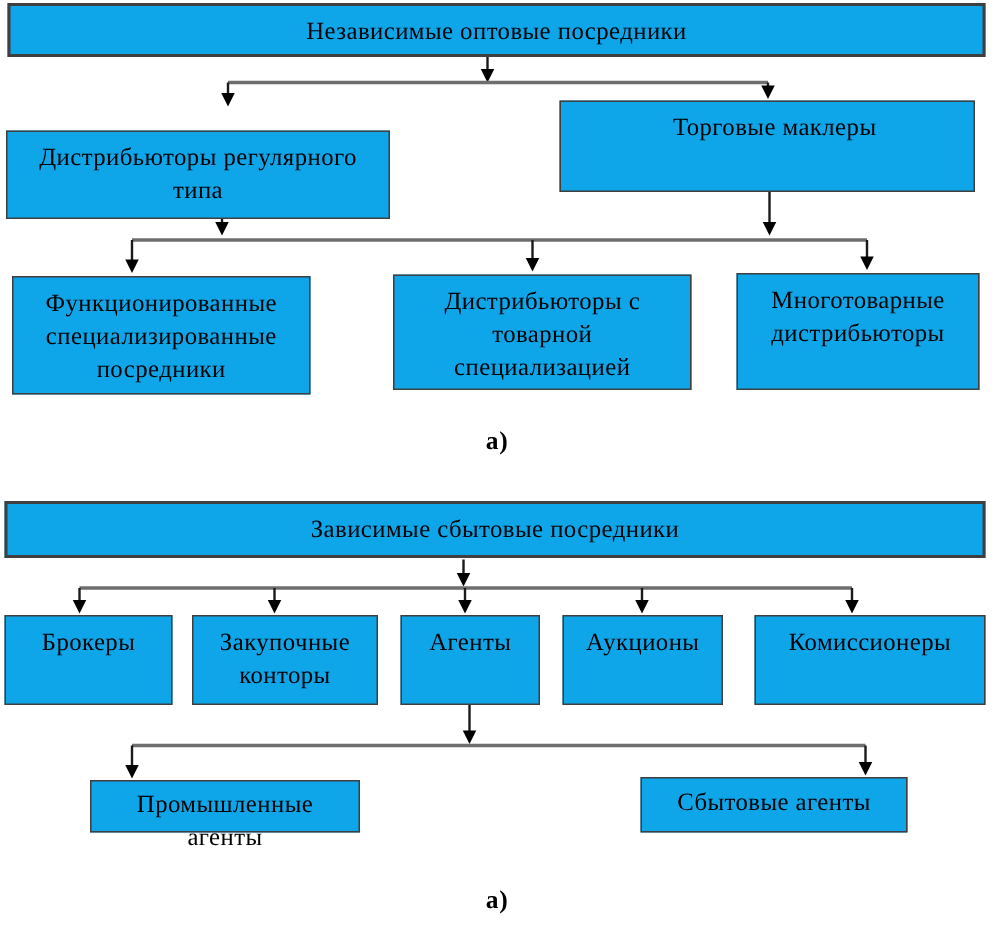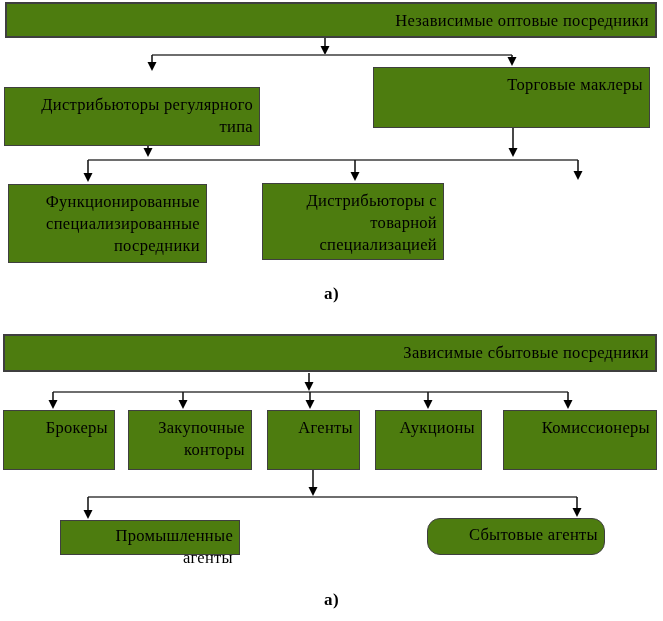--- a/index.html
+++ b/index.html
@@ -9,22 +9,22 @@
     height: 621px;
     background: #ffffff;
     font-family: "Liberation Serif", "DejaVu Serif", serif;
     color: #000000;
     overflow: hidden;
   }
   .node {
     position: absolute;
     box-sizing: border-box;
     border: 2px solid #3f3f3f;
-    background: #4d7c0f;
-    text-align: right;
+    background: #0ea5e9;
+    text-align: center;
     font-size: 16.5px;
     line-height: 1.32;
     letter-spacing: 0.3px;
     padding: 6px 6px 0 6px;
   }
   .node.thin { border-width: 1.6px; }
   svg.wires { position: absolute; left: 0; top: 0; }
   .caption {
     position: absolute;
     left: 0;
@@ -32,32 +32,32 @@
     text-align: center;
     font-size: 17px;
     font-weight: 600;
     letter-spacing: 0.5px;
   }
   
   #a-root  { left: 5px;   top: 2px;   width: 652px; height: 36px; }
   #a-l2-0  { left: 4px;   top: 87px;  width: 256px; height: 59px; }
   #a-l2-1  { left: 373px; top: 67px;  width: 277px; height: 61px; padding-left: 16px; }
   #a-l3-0  { left: 8px;   top: 184px; width: 199px; height: 79px; }
-  #a-l3-1  { left: 262px; top: 183px; width: 182px; height: 77px; }
+  #a-l3-1  { left: 262px; top: 183px; width: 199px; height: 77px; }
   #a-l3-2  { left: 491px; top: 182px; width: 162px; height: 78px; }
   #a-cap   { top: 284px; }
   
   #b-root  { left: 3px;   top: 334px; width: 654px; height: 38px; }
   #b-l2-0  { left: 3px;   top: 410px; width: 112px; height: 60px; }
   #b-l2-1  { left: 128px; top: 410px; width: 124px; height: 60px; }
   #b-l2-2  { left: 267px; top: 410px; width: 93px;  height: 60px; }
   #b-l2-3  { left: 375px; top: 410px; width: 107px; height: 60px; }
   #b-l2-4  { left: 503px; top: 410px; width: 154px; height: 60px; }
   #b-l3-0  { left: 60px;  top: 520px; width: 180px; height: 35px; padding-top: 4px; }
-  #b-l3-1  { left: 427px; top: 518px; width: 178px; height: 37px; padding-top: 5px; border-radius: 13px; }
+  #b-l3-1  { left: 427px; top: 518px; width: 178px; height: 37px; padding-top: 5px; }
   #b-cap   { top: 590px; }
 </style>
 </head>
 <body>
 
 <div id="canvas">
 
   <svg class="wires" width="663" height="621">
     <g stroke="#1a1a1a" stroke-width="1.6" fill="#000000">
 
@@ -113,20 +113,21 @@
       <line x1="577" y1="497" x2="577" y2="509"></line>
       <polygon points="572.5,508 581.5,508 577,517" stroke="none"></polygon>
     </g>
   </svg>
 
   <div class="node" id="a-root">Независимые оптовые посредники</div>
   <div class="node thin" id="a-l2-0">Дистрибьюторы регулярного типа</div>
   <div class="node thin" id="a-l2-1">Торговые маклеры</div>
   <div class="node thin" id="a-l3-0">Функционированные специализированные посредники</div>
   <div class="node thin" id="a-l3-1">Дистрибьюторы с товарной специализацией</div>
+  <div class="node thin" id="a-l3-2">Многотоварные дистрибьюторы</div>
   <div class="caption" id="a-cap">а)</div>
 
   <div class="node" id="b-root">Зависимые сбытовые посредники</div>
   <div class="node thin" id="b-l2-0">Брокеры</div>
   <div class="node thin" id="b-l2-1">Закупочные конторы</div>
   <div class="node thin" id="b-l2-2">Агенты</div>
   <div class="node thin" id="b-l2-3">Аукционы</div>
   <div class="node thin" id="b-l2-4">Комиссионеры</div>
   <div class="node thin" id="b-l3-0">Промышленные агенты</div>
   <div class="node thin" id="b-l3-1">Сбытовые агенты</div>

